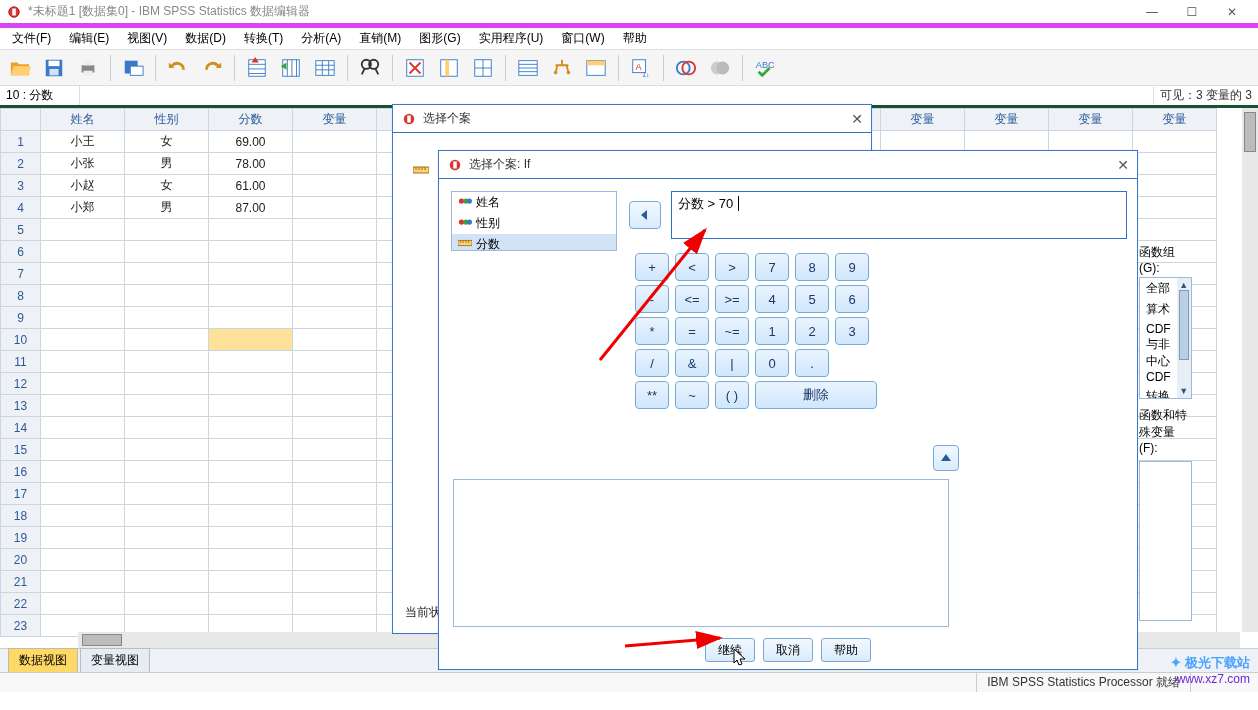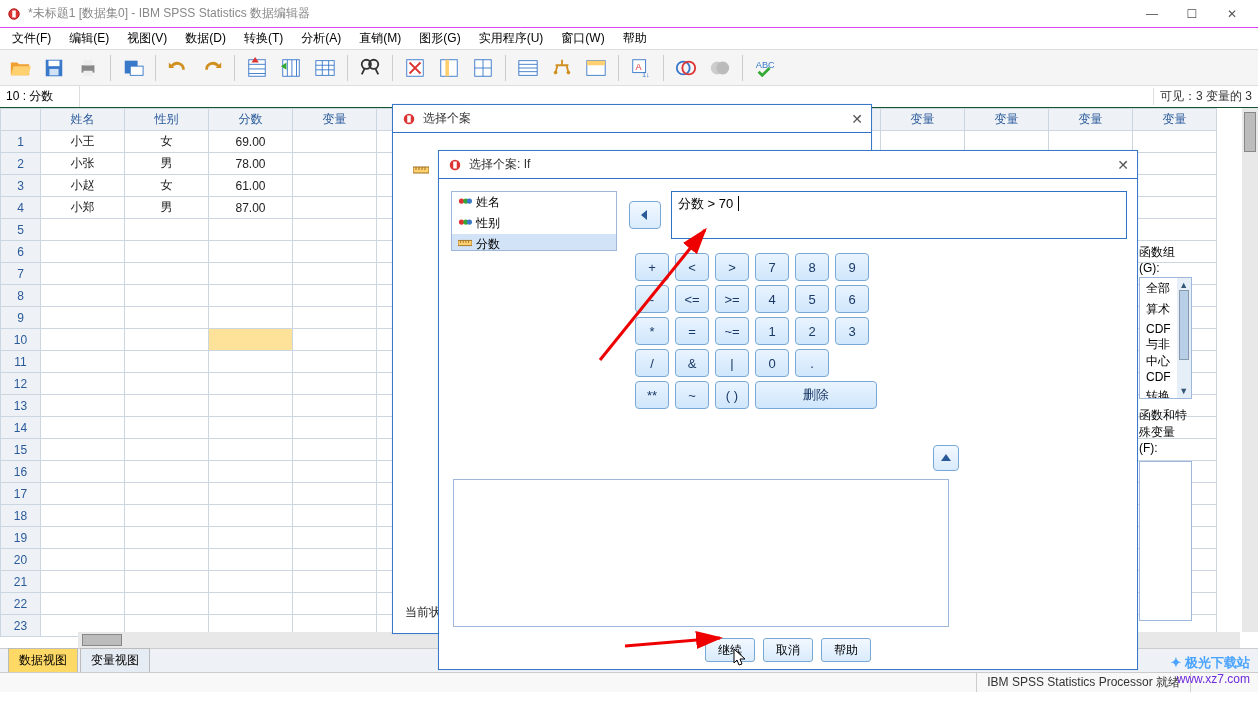--- a/index.html
+++ b/index.html
@@ -1,33 +1,33 @@
 <!DOCTYPE html>
 <html><head>
   <meta charset="utf-8">
   <style>
     * { box-sizing: border-box; margin: 0; padding: 0; }
     body { font-family: "Microsoft YaHei", Arial, sans-serif; font-size: 12px; background: #fff; overflow: hidden; width: 1258px; height: 710px; position: relative; }
 
-    .titlebar { height: 28px; background: #fff; display: flex; align-items: center; padding: 0 6px; border-bottom: 1px solid #d946ef; color: #888; }
+    .titlebar { height: 28px; background: #fff; display: flex; align-items: center; padding: 0 6px; border-bottom: 5px solid #d946ef; color: #888; }
     .titlebar-icon { width: 16px; height: 16px; margin-right: 6px; display: flex; align-items: center; justify-content: center; }
     .titlebar-icon svg { width: 14px; height: 14px; }
     .title-text { flex: 1; color: #888; }
     .win-controls { display: flex; gap: 0; }
     .win-btn { width: 40px; height: 24px; display: flex; align-items: center; justify-content: center; color: #555; cursor: pointer; }
 
     .menubar { height: 22px; display: flex; align-items: center; padding: 0 4px; gap: 2px; border-bottom: 1px solid #ddd; }
     .menuitem { padding: 2px 8px; cursor: pointer; }
 
     .toolbar { height: 36px; background: #f5f5f5; border-bottom: 1px solid #ddd; display: flex; align-items: center; padding: 0 6px; gap: 6px; }
     .tbtn { width: 28px; height: 28px; display: flex; align-items: center; justify-content: center; border: 1px solid transparent; cursor: pointer; }
     .tbtn svg { width: 22px; height: 22px; }
     .tsep { width: 1px; height: 26px; background: #ccc; margin: 0 2px; }
 
-    .cellbar { height: 22px; border-bottom: 1px solid #14532d; display: flex; align-items: center; justify-content: center; }
+    .cellbar { height: 22px; border-bottom: 3px solid #14532d; display: flex; align-items: center; justify-content: center; }
     .cellname { width: 80px; padding: 0 6px; border-right: 1px solid #ddd; height: 100%; display: flex; align-items: center; }
     .cellvalue { flex: 1; }
     .visible-label { padding: 0 6px; color: #333; border-left: 1px solid #ddd; }
 
     .grid-wrap { position: relative; height: 540px; overflow: hidden; }
     table.grid { border-collapse: collapse; table-layout: fixed; }
     table.grid th, table.grid td { border: 1px solid #ccd6e0; height: 22px; padding: 0 4px; text-align: center; font-weight: normal; background: #fff; }
     table.grid th { background: #eef2f6; color: #2a5a9a; }
     table.grid td.rowhead { background: #eef2f6; color: #2a5a9a; width: 38px; }
     table.grid td.val { color: #222; }

